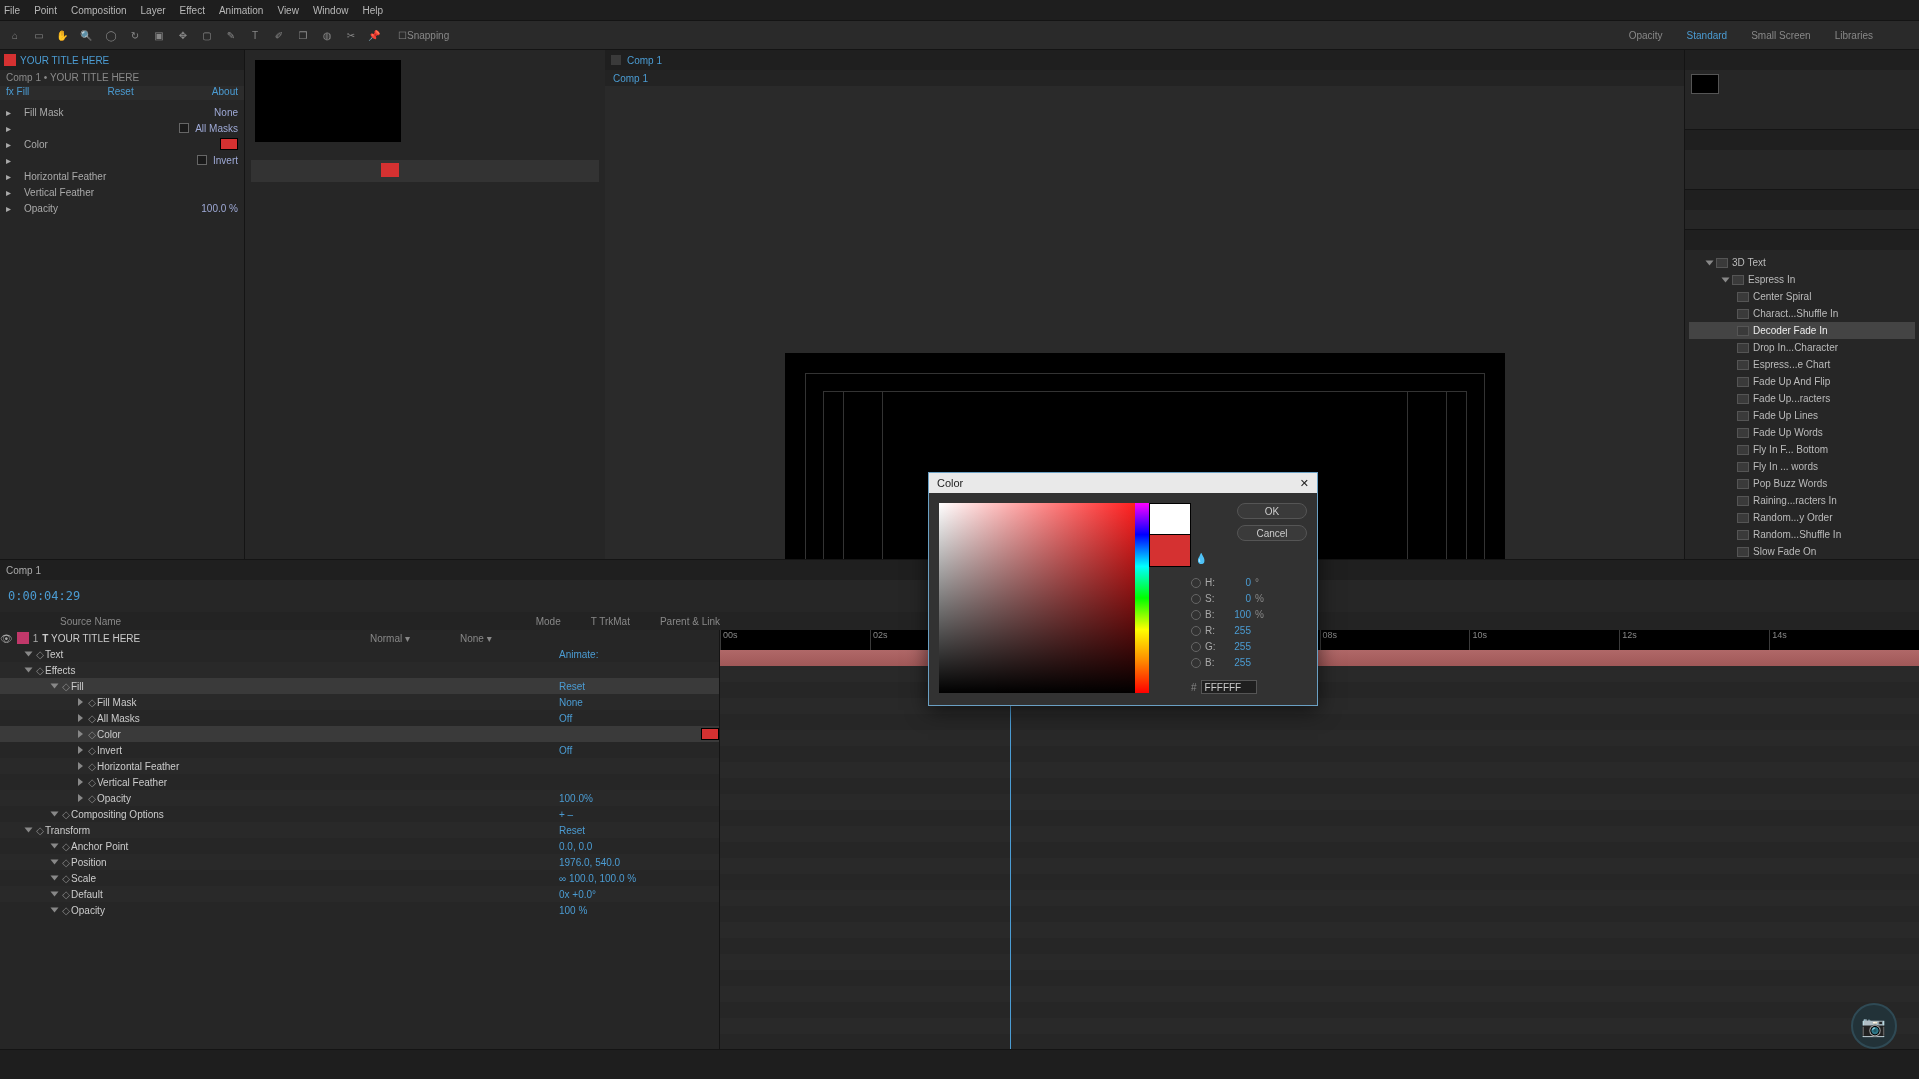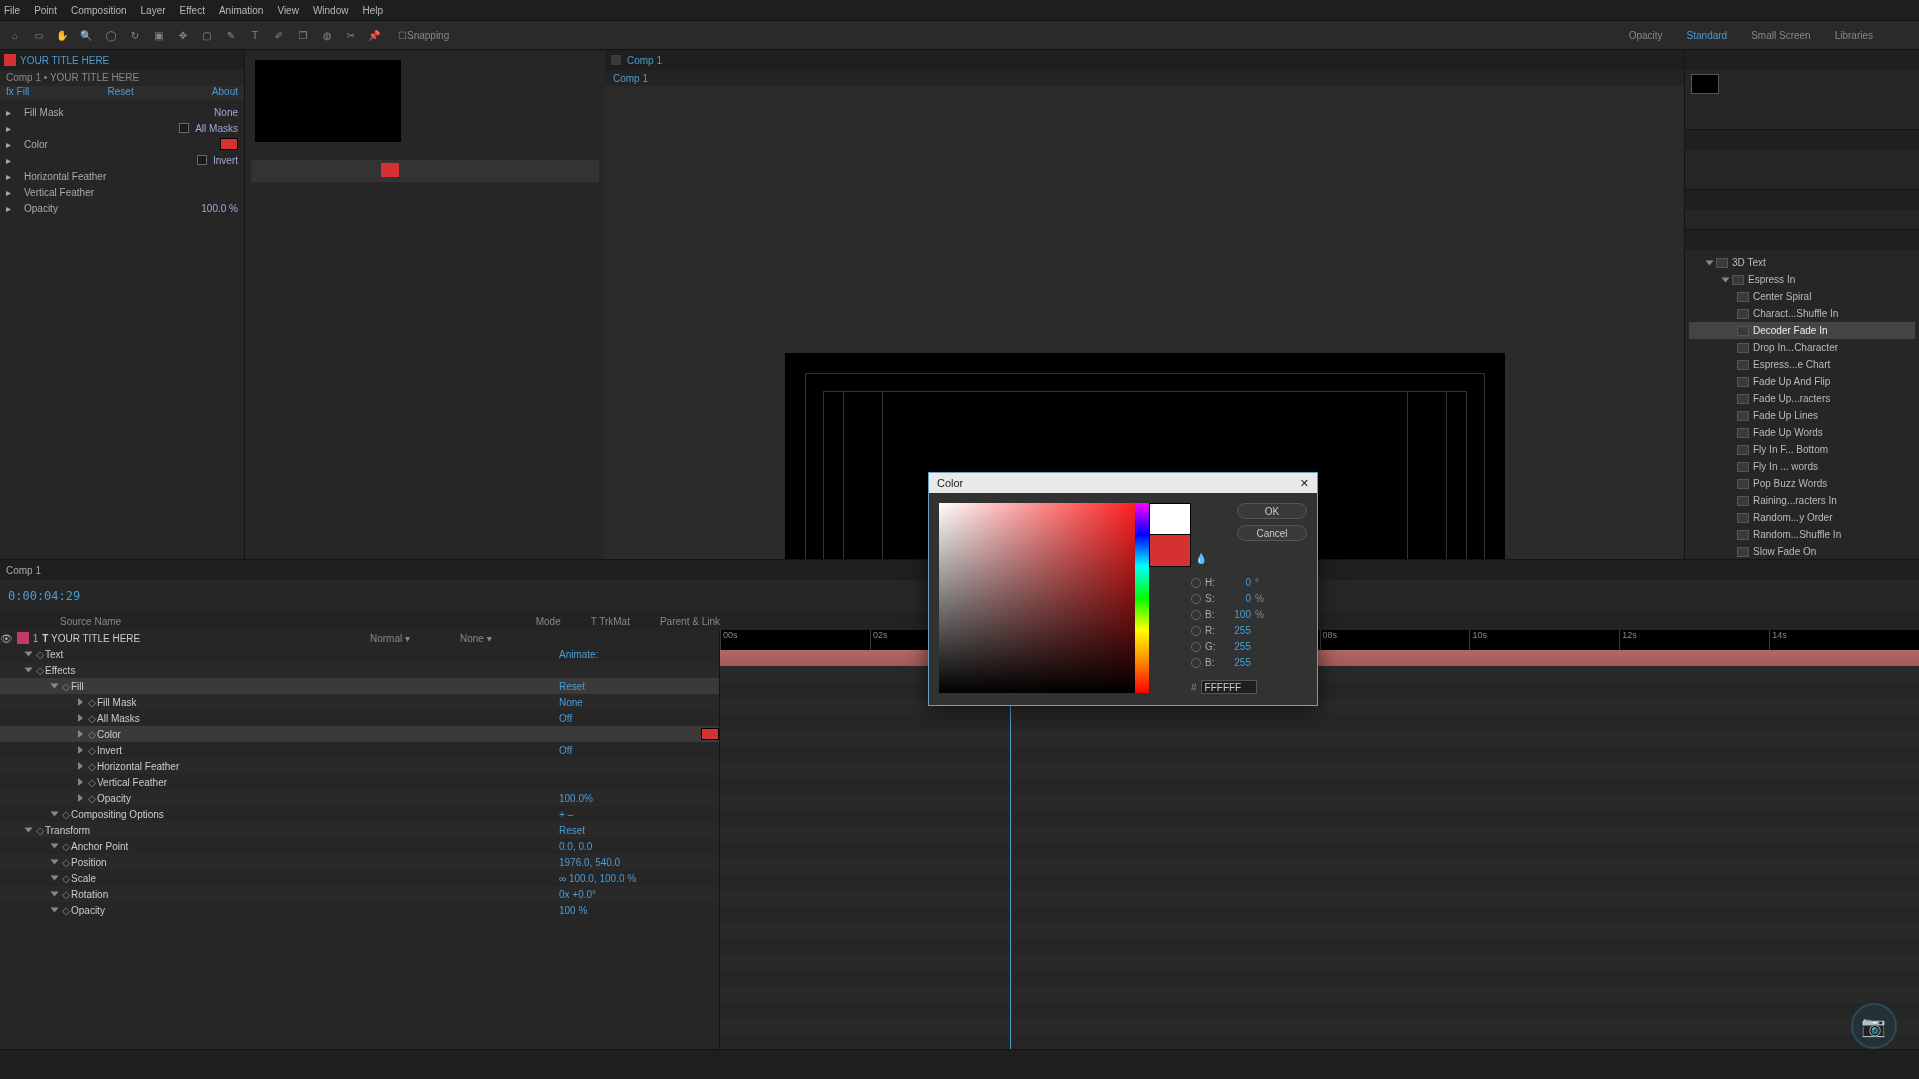--- a/index.html
+++ b/index.html
@@ -479,21 +479,21 @@
         </div>
         <div class="layer-row  indent2">
           <span class="tw open"></span>
           <span class="kf">◇</span>
           <span class="layer-name">Scale</span>
           <span class="val">∞ 100.0, 100.0 %</span>
         </div>
         <div class="layer-row odd indent2">
           <span class="tw open"></span>
           <span class="kf">◇</span>
-          <span class="layer-name">Rotation</span>
+          <span class="layer-name">Default</span>
           <span class="val">0x +0.0°</span>
         </div>
         <div class="layer-row  indent2">
           <span class="tw open"></span>
           <span class="kf">◇</span>
           <span class="layer-name">Opacity</span>
           <span class="val">100 %</span>
         </div>
       </div>
     <div class="tl-right">

